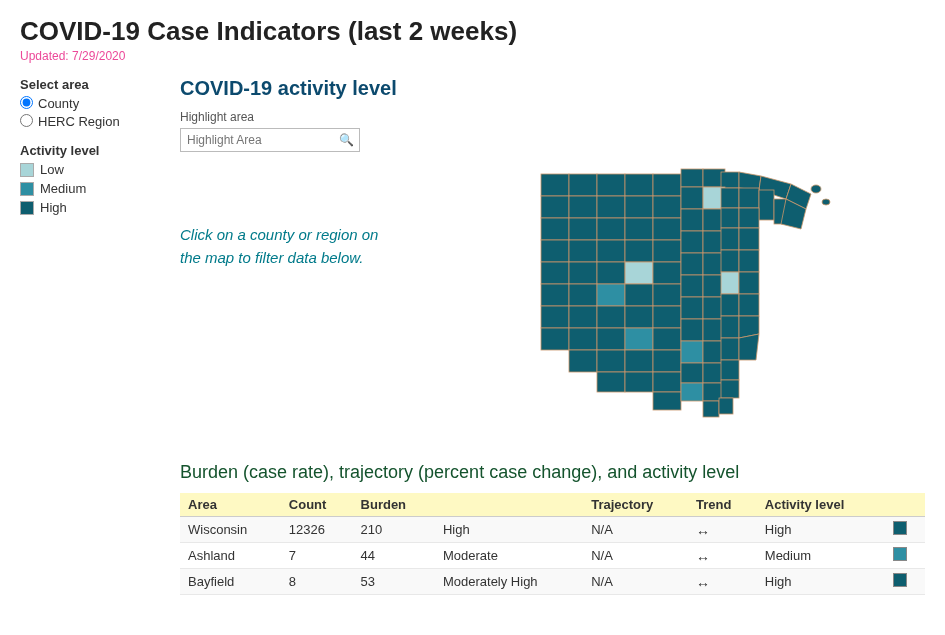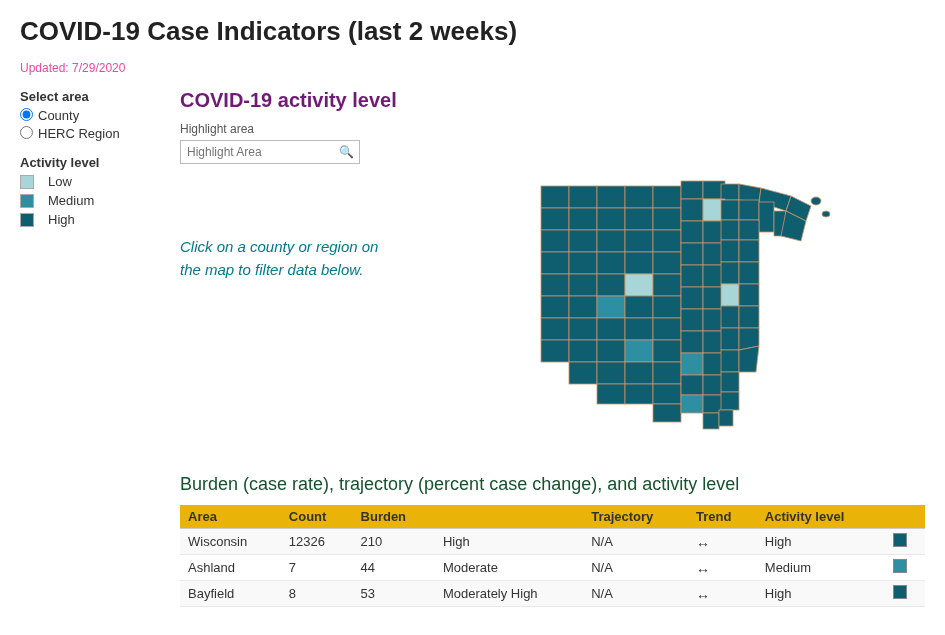--- a/index.html
+++ b/index.html
@@ -9,21 +9,21 @@
       color: #333;
       background: #fff;
       padding: 16px 20px;
       width: 945px;
       min-height: 635px;
     }
     h1 {
       font-size: 26px;
       font-weight: bold;
       color: #222;
-      margin-bottom: 14px;
+      margin-bottom: 2px;
     }
     .updated {
       font-size: 12px;
       color: #ec4899;
       margin-bottom: 14px;
     }
     .main-layout {
       display: flex;
       gap: 20px;
     }
@@ -48,35 +48,35 @@
     }
     .radio-item input[type="radio"] {
       margin: 0;
     }
     .legend {
       margin-top: 4px;
     }
     .legend-item {
       display: flex;
       align-items: center;
-      gap: 14px;
+      gap: 6px;
       margin-bottom: 4px;
     }
     .legend-swatch {
       width: 14px;
       height: 14px;
       border: 1px solid #aaa;
     }
     .content-area {
       flex: 1;
     }
     .activity-title {
       font-size: 20px;
       font-weight: bold;
-      color: #701a75;
+      color: #0c4a6e;
       margin-bottom: 10px;
     }
     .highlight-label {
       font-size: 12px;
       color: #555;
       margin-bottom: 4px;
     }
     .highlight-input-wrap {
       position: relative;
       display: inline-block;
@@ -125,21 +125,21 @@
       font-weight: normal;
       color: #14532d;
       margin: 18px 0 10px 0;
     }
     table {
       width: 100%;
       border-collapse: collapse;
       font-size: 13px;
     }
     thead tr {
-      background: #eab308;
+      background: #fef9c3;
     }
     thead th {
       text-align: left;
       padding: 4px 8px;
       font-weight: bold;
       color: #333;
       border-bottom: 1px solid #ccc;
     }
     tbody tr {
       border-bottom: 1px solid #e8e8e8;

